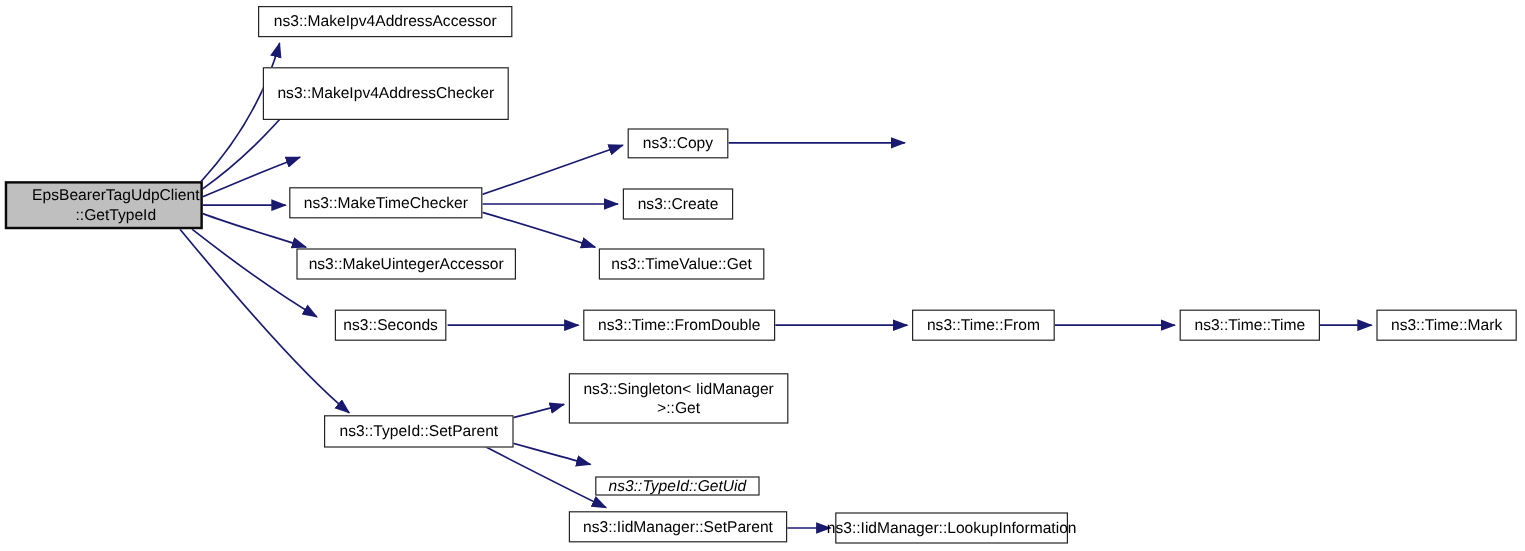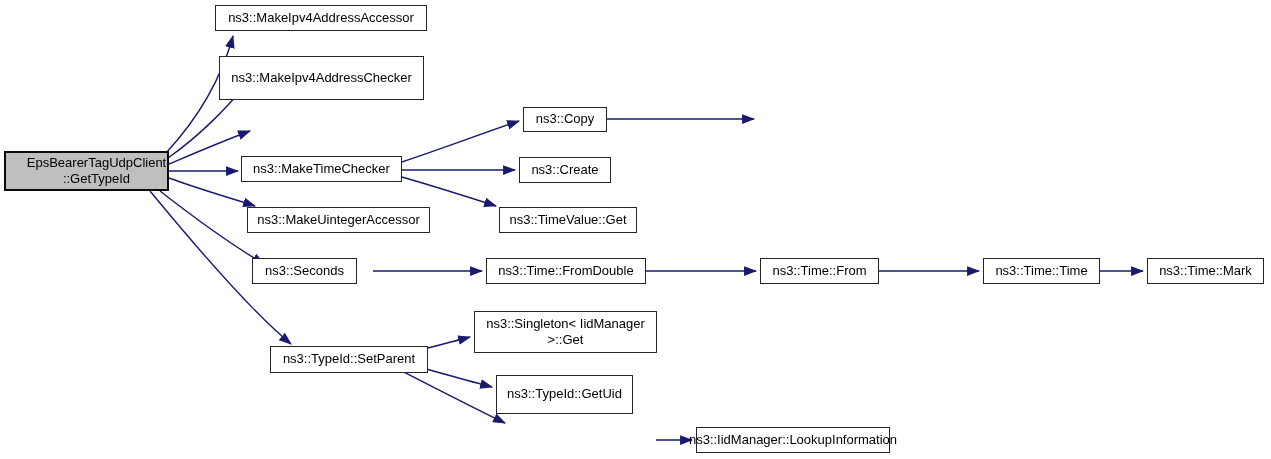--- a/index.html
+++ b/index.html
@@ -64,30 +64,31 @@
     <path class="edge" d="M 656,440 L 692,440" marker-end="url(#arrow)"></path>
   </svg>
 
   <div class="node highlight" style="left:4px;top:151px;width:165px;height:40px;">EpsBearerTagUdpClient
 ::GetTypeId</div>
 
   <div class="node" style="left:215px;top:5px;width:212px;height:26px;">ns3::MakeIpv4AddressAccessor</div>
   <div class="node" style="left:219px;top:56px;width:205px;height:44px;">ns3::MakeIpv4AddressChecker</div>
   <div class="node" style="left:241px;top:156px;width:161px;height:26px;">ns3::MakeTimeChecker</div>
   <div class="node" style="left:231px;top:207px;width:183px;height:26px;margin-left:16px;">ns3::MakeUintegerAccessor</div>
-  <div class="node" style="left:252px;top:258px;width:105px;height:26px;">ns3::Seconds</div>
+  <div class="node" style="left:279px;top:258px;width:93px;height:26px;">ns3::Seconds</div>
 
   <div class="node" style="left:523px;top:107px;width:84px;height:25px;">ns3::Copy</div>
   <div class="node" style="left:519px;top:157px;width:92px;height:26px;">ns3::Create</div>
   <div class="node" style="left:499px;top:207px;width:138px;height:26px;">ns3::TimeValue::Get</div>
 
   <div class="node" style="left:486px;top:258px;width:160px;height:26px;">ns3::Time::FromDouble</div>
   <div class="node" style="left:760px;top:258px;width:119px;height:26px;">ns3::Time::From</div>
   <div class="node" style="left:983px;top:258px;width:117px;height:26px;">ns3::Time::Time</div>
   <div class="node" style="left:1147px;top:258px;width:117px;height:26px;">ns3::Time::Mark</div>
 
   <div class="node" style="left:242px;top:346px;width:158px;height:27px;margin-left:28px;">ns3::TypeId::SetParent</div>
   <div class="node" style="left:474px;top:311px;width:183px;height:42px;">ns3::Singleton&lt; IidManager
 &gt;::Get</div>
-  <div class="node" style="left:496px;top:375px;width:137px;height:39px;">ns3::TypeId::GetUid</div>
+  <div class="node" style="left:496px;top:397px;width:137px;height:16px;font-style:italic;">ns3::TypeId::GetUid</div>
+  <div class="node" style="left:474px;top:426px;width:182px;height:26px;">ns3::IidManager::SetParent</div>
   <div class="node" style="left:696px;top:427px;width:194px;height:26px;">ns3::IidManager::LookupInformation</div>
 
 </div>
 
 </body></html>

